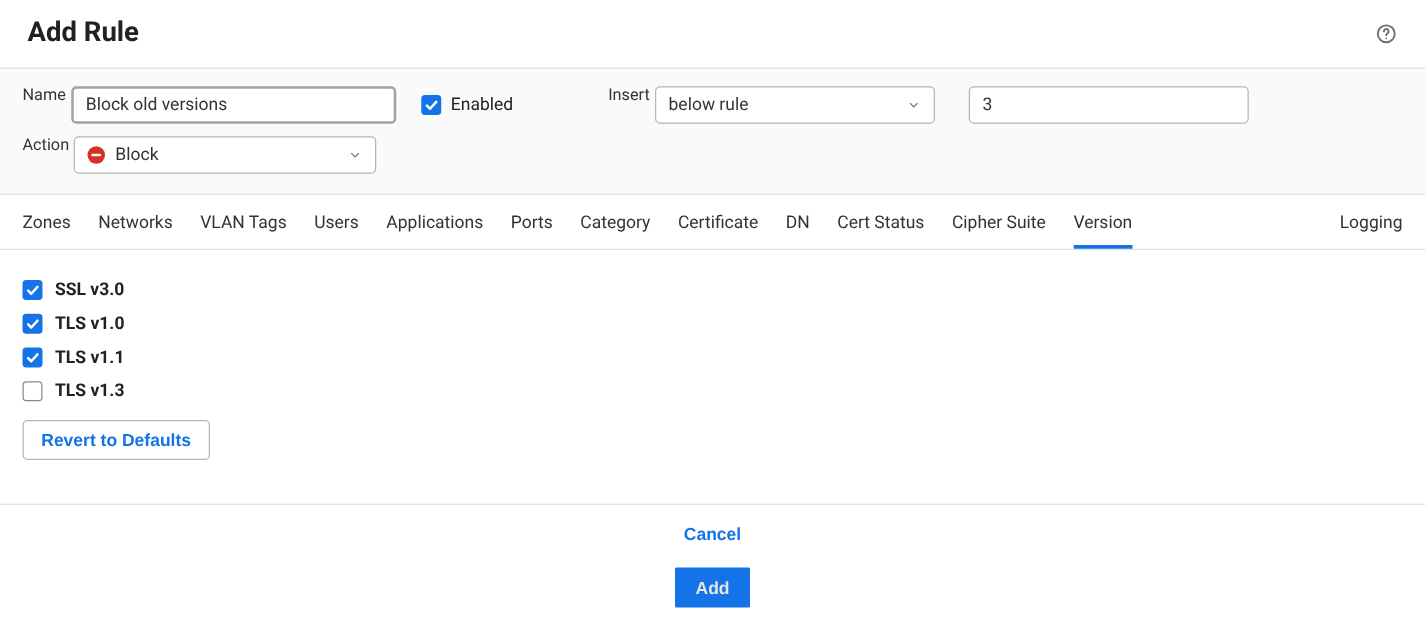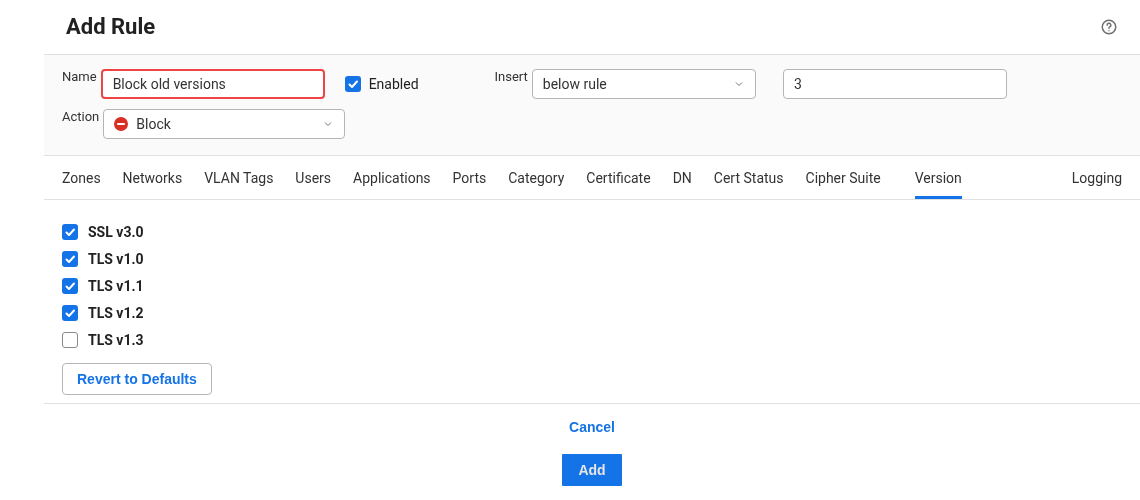--- a/index.html
+++ b/index.html
@@ -10,21 +10,20 @@
     color: #212121;
     background: #fff;
     width: 1140px;
     height: 500px;
     overflow: hidden;
   }
   .dialog {
     display: flex;
     flex-direction: column;
     height: 100%;
-    padding-left: 44px;
   }
   .header {
     display: flex;
     align-items: center;
     justify-content: space-between;
     padding: 14px 22px 14px 22px;
     border-bottom: 1px solid transparent;
   }
   .title {
     font-size: 22px;
@@ -58,21 +57,21 @@
   .text-input, .select-input {
     height: 30px;
     border: 1px solid #b5b5b5;
     border-radius: 4px;
     background: #fff;
     padding: 0 10px;
     font-size: 14px;
     font-family: inherit;
     color: #333;
   }
-  .name-input { width: 224px; border: 2px solid #ef4444; }
+  .name-input { width: 260px; border: 2px solid #a3a3a3; }
   .insert-select { width: 224px; position: relative; display:flex; align-items:center; justify-content:space-between; cursor:pointer;}
   .insert-number { width: 224px; }
   .action-select { width: 242px; position: relative; display:flex; align-items:center; gap:8px; cursor:pointer;}
   .chev {
     color:#6f6f6f;
     display:inline-flex;
   }
   .action-select .chev { margin-left:auto; }
   .enabled-group {
     display:flex;
@@ -124,21 +123,20 @@
     font-size:14px;
     color:#333;
     height:100%;
     display:flex;align-items:center;
     cursor:pointer;
     border-bottom:3px solid transparent;
     padding-top:3px;
   }
   .tab.active {
     border-bottom-color:#1473e6;
-    margin-left:12px;
   }
   .tabs-spacer { flex:1; }
 
   .tab-body {
     padding: 18px 18px 12px 18px;
     flex:1;
     overflow:auto;
   }
   .check-row {
     display:flex;
@@ -288,27 +286,20 @@
         </span>
         <span>TLS v1.0</span>
       </div><div class="check-row">
         <span class="checkbox checked">
           <svg width="12" height="12" viewBox="0 0 24 24" fill="none" stroke="#fff" stroke-width="4" stroke-linecap="round" stroke-linejoin="round">
             <polyline points="5 13 10 18 20 7"></polyline>
           </svg>
         </span>
         <span>TLS v1.1</span>
       </div><div class="check-row">
-        <span class="checkbox checked">
-          <svg width="12" height="12" viewBox="0 0 24 24" fill="none" stroke="#fff" stroke-width="4" stroke-linecap="round" stroke-linejoin="round">
-            <polyline points="5 13 10 18 20 7"></polyline>
-          </svg>
-        </span>
-        <span>TLS v1.2</span>
-      </div><div class="check-row">
         <span class="checkbox unchecked"></span>
         <span>TLS v1.3</span>
       </div><button class="revert-btn">Revert to Defaults</button>
   </div>
 
   <div class="footer">
     <button class="cancel-btn">Cancel</button>
     <button class="add-btn">Add</button>
   </div>
 

